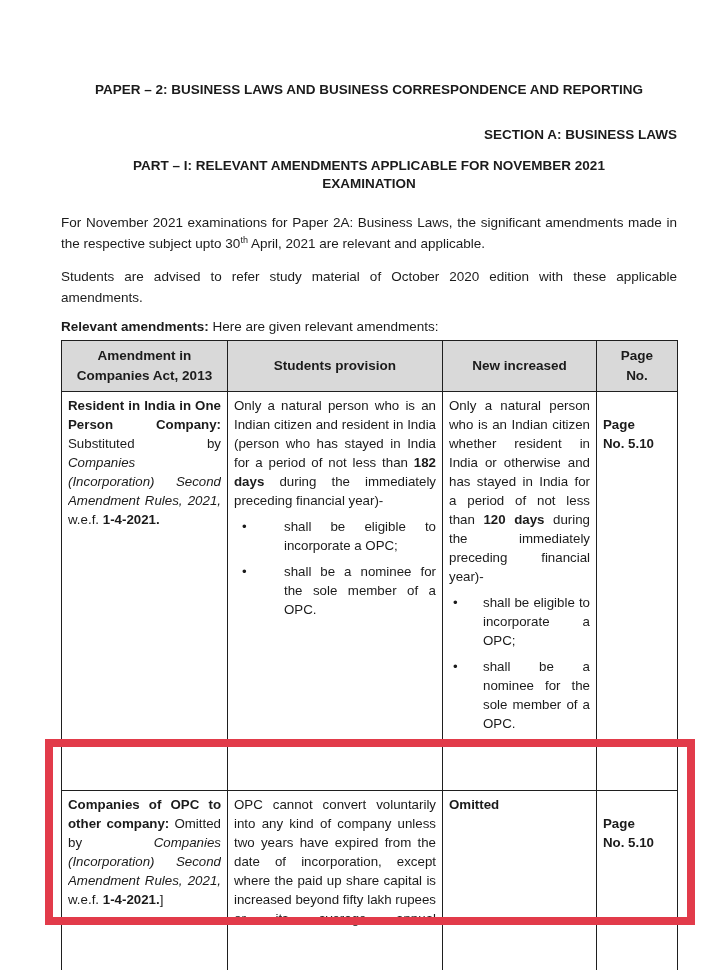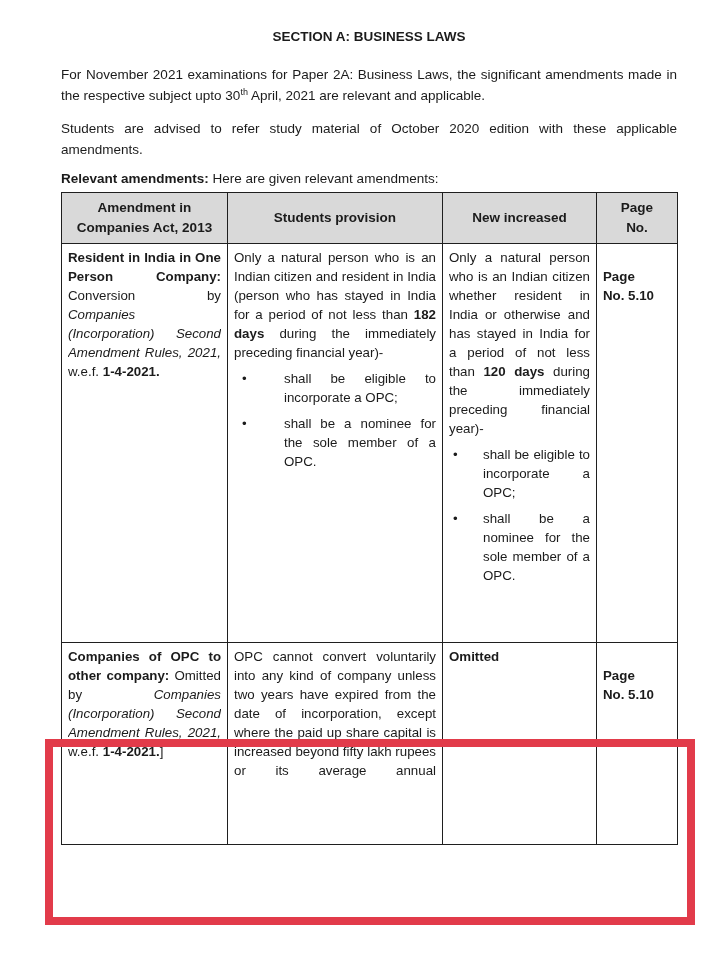--- a/index.html
+++ b/index.html
@@ -3,21 +3,21 @@
 <meta charset="utf-8">
 <style>
   html,body{margin:0;padding:0;background:#ffffff;}
   .page{
     position:relative;width:720px;height:970px;background:#ffffff;
     font-family:"Liberation Sans",sans-serif;color:#1b1b1b;overflow:hidden;
   }
   .content{position:absolute;left:61px;top:0;width:616px;}
   .hd{font-weight:bold;text-align:center;font-size:13.5px;line-height:16px;}
   .title{margin-top:82px;}
-  .section{margin-top:29px;}
+  .section{margin-top:29px;text-align:right;}
   .part{margin-top:14px;line-height:18px;}
   .para{font-size:13.5px;line-height:21px;text-align:justify;}
   .p1{margin-top:19px;}
   .p2{margin-top:12px;}
   .p3{margin-top:8px;}
   table.amend{margin-top:3px;border-collapse:collapse;table-layout:fixed;width:616px;}
   th,td{border:1px solid #1f1f1f;vertical-align:top;padding:4px 6px;}
   th{
     background:var(--header-bg,#d9d9d9);font-size:13.5px;font-weight:bold;
     text-align:center;height:42px;line-height:20px;white-space:pre-line;vertical-align:middle;
@@ -40,21 +40,26 @@
     position:absolute;left:45px;top:739px;width:650px;height:186px;
     border:8px solid var(--highlight,#e23b4a);box-sizing:border-box;pointer-events:none;
   }
 </style>
 </head>
 <body>
 
 <div class="page">
   <div class="content">
 
+    <div class="hd title">PAPER – 2: BUSINESS LAWS AND BUSINESS CORRESPONDENCE AND REPORTING</div>
     <div class="hd section">SECTION A: BUSINESS LAWS</div>
+    <div class="hd part">
+      <div>PART – I: RELEVANT AMENDMENTS APPLICABLE FOR NOVEMBER 2021</div>
+      <div>EXAMINATION</div>
+    </div>
 
     <div class="para p1"><span>For November 2021 examinations for Paper 2A: Business Laws, the significant amendments made in the respective subject upto 30</span><span class="s-sup">th</span><span> April, 2021 are relevant and applicable.</span></div>
     <div class="para p2">Students are advised to refer study material of October 2020 edition with these applicable amendments.</div>
     <div class="para p3"><span class="s-b">Relevant amendments:</span><span> Here are given relevant amendments:</span></div>
 
     <table class="amend">
       <colgroup>
         <col style="width:166px">
           <col style="width:215px">
           <col style="width:154px">
@@ -65,21 +70,21 @@
           <th>Amendment in Companies Act, 2013</th>
           <th>Students provision</th>
           <th>New increased</th>
           <th>Page
 No.</th>
         </tr>
       </thead>
       <tbody>
         <tr class="r1">
           <td>
-            <div class="cellbox"><span class="s-b">Resident in India in One Person Company: </span><span>Conversion by </span><span class="s-i">Companies (Incorporation) Second Amendment Rules, 2021,</span><span> w.e.f. </span><span class="s-b">1-4-2021.</span></div>
+            <div class="cellbox"><span class="s-b">Resident in India in One Person Company: </span><span>Substituted by </span><span class="s-i">Companies (Incorporation) Second Amendment Rules, 2021,</span><span> w.e.f. </span><span class="s-b">1-4-2021.</span></div>
           </td>
           <td>
             <div class="cellbox">
               <div><span>Only a natural person who is an Indian citizen and resident in India (person who has stayed in India for a period of not less than </span><span class="s-b">182 days</span><span> during the immediately preceding financial year)-</span></div>
               <div class="bullets">
                   <div class="bullet">
                     <span class="marker">•</span>
                     <div class="btext"><span>shall be eligible to incorporate a OPC;</span></div>
                   </div>
                   <div class="bullet">

